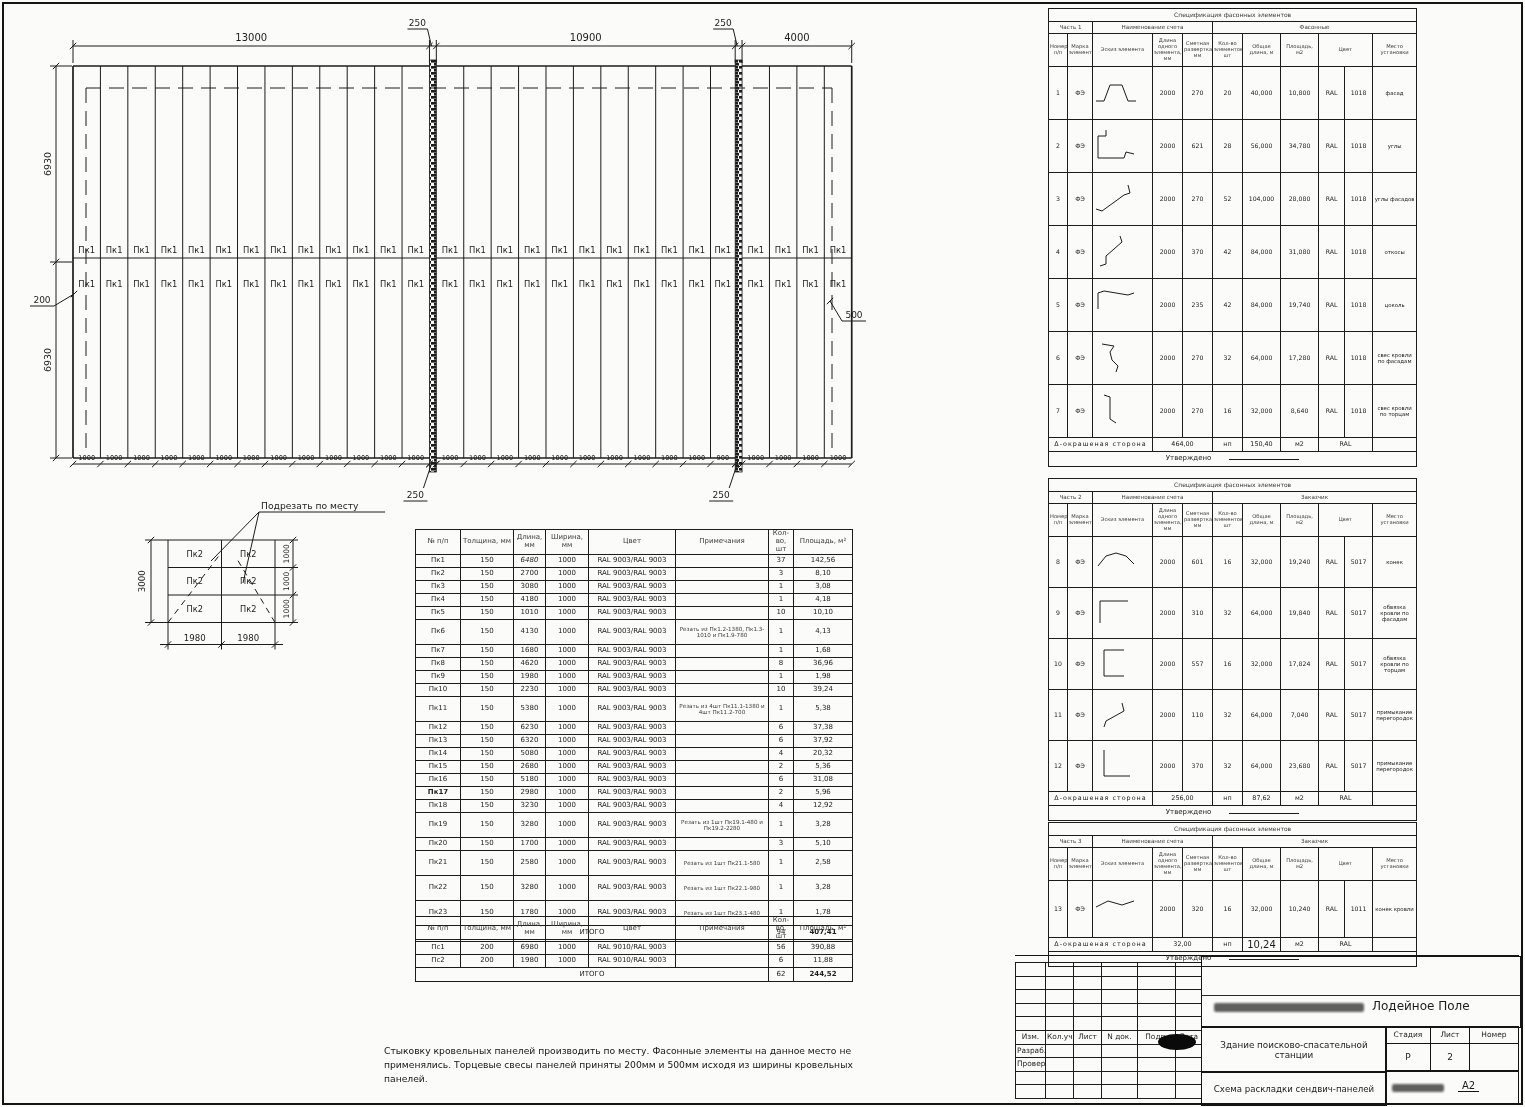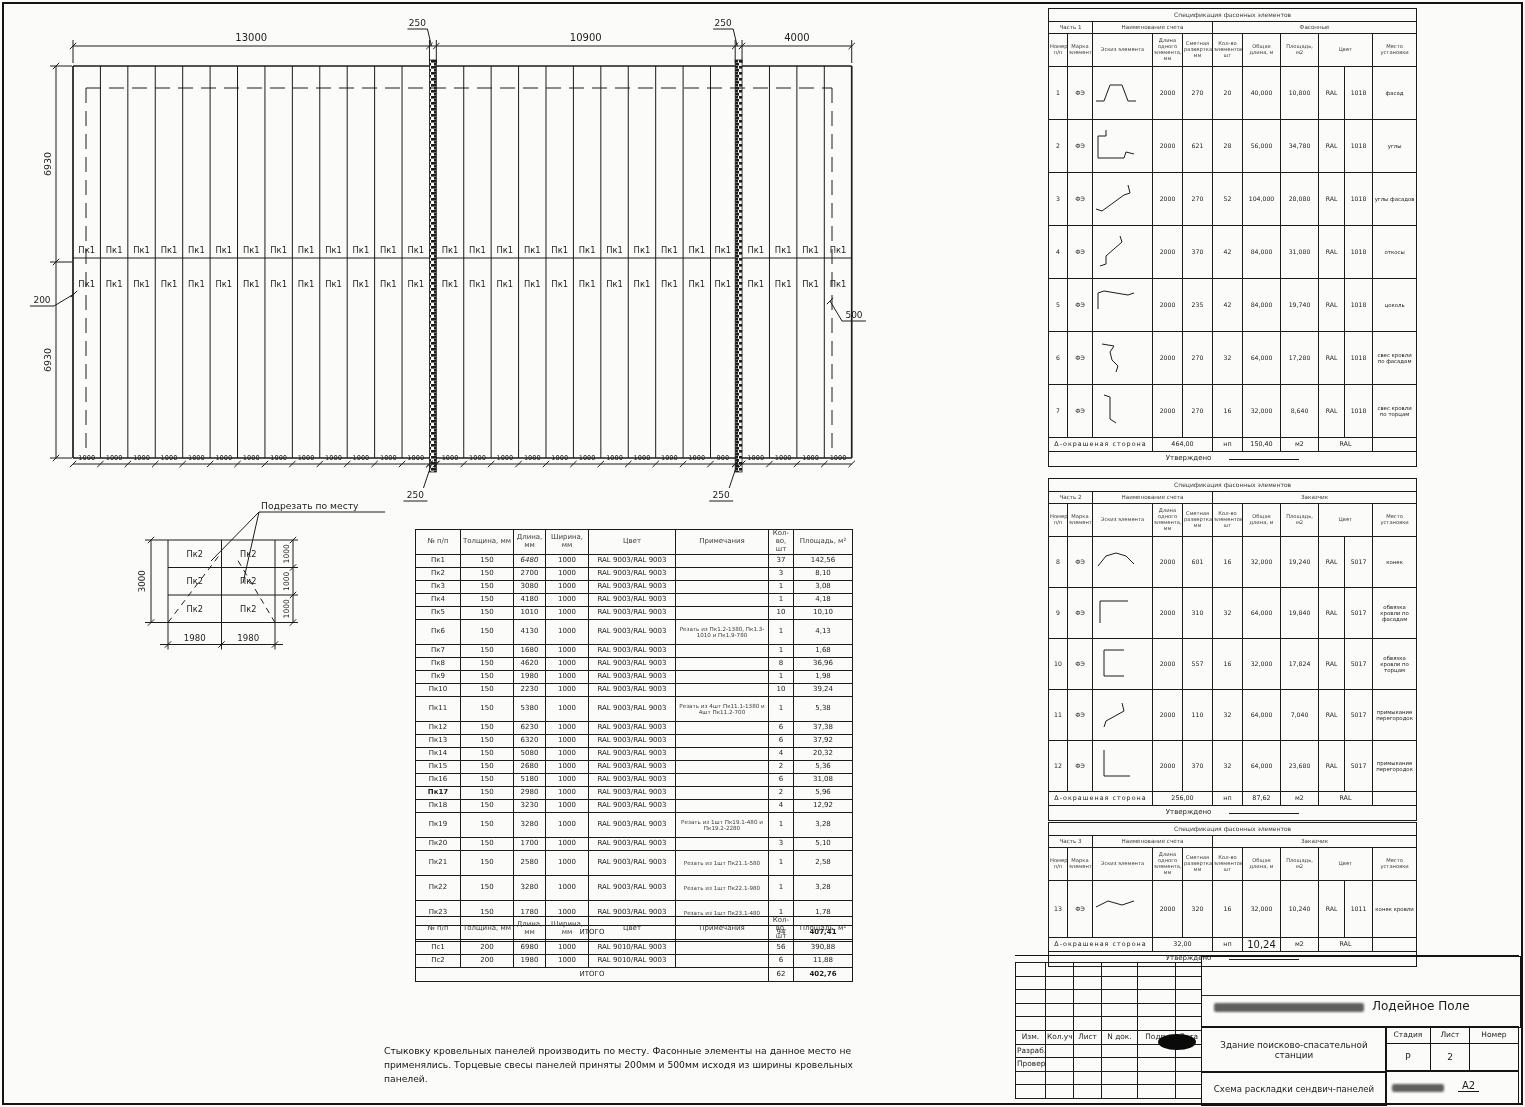--- a/index.html
+++ b/index.html
@@ -669,21 +669,21 @@
             <td style="height: 12px;">1980</td>
             <td style="height: 12px;">1000</td>
             <td style="height: 12px;">RAL 9010/RAL 9003</td>
             <td style="font-size: 5.6px; color: rgb(59, 59, 59); height: 12px;"></td>
             <td style="height: 12px;">6</td>
             <td style="height: 12px;">11,88</td>
           </tr>
           <tr>
             <td colspan="6" style="height: 13px;">ИТОГО</td>
             <td>62</td>
-            <td style="font-weight: bold;">402,76</td>
+            <td style="font-weight: bold;">244,52</td>
           </tr>
         </tbody>
       </table>
     </div>
 
   <div id="spec-0" class="abs" style="left:1048px;top:8px;width:368px;">
       <table class="tbl spec" style="width: 368px;">
         <colgroup>
           <col style="width: 19px;">
           <col style="width: 25px;">

